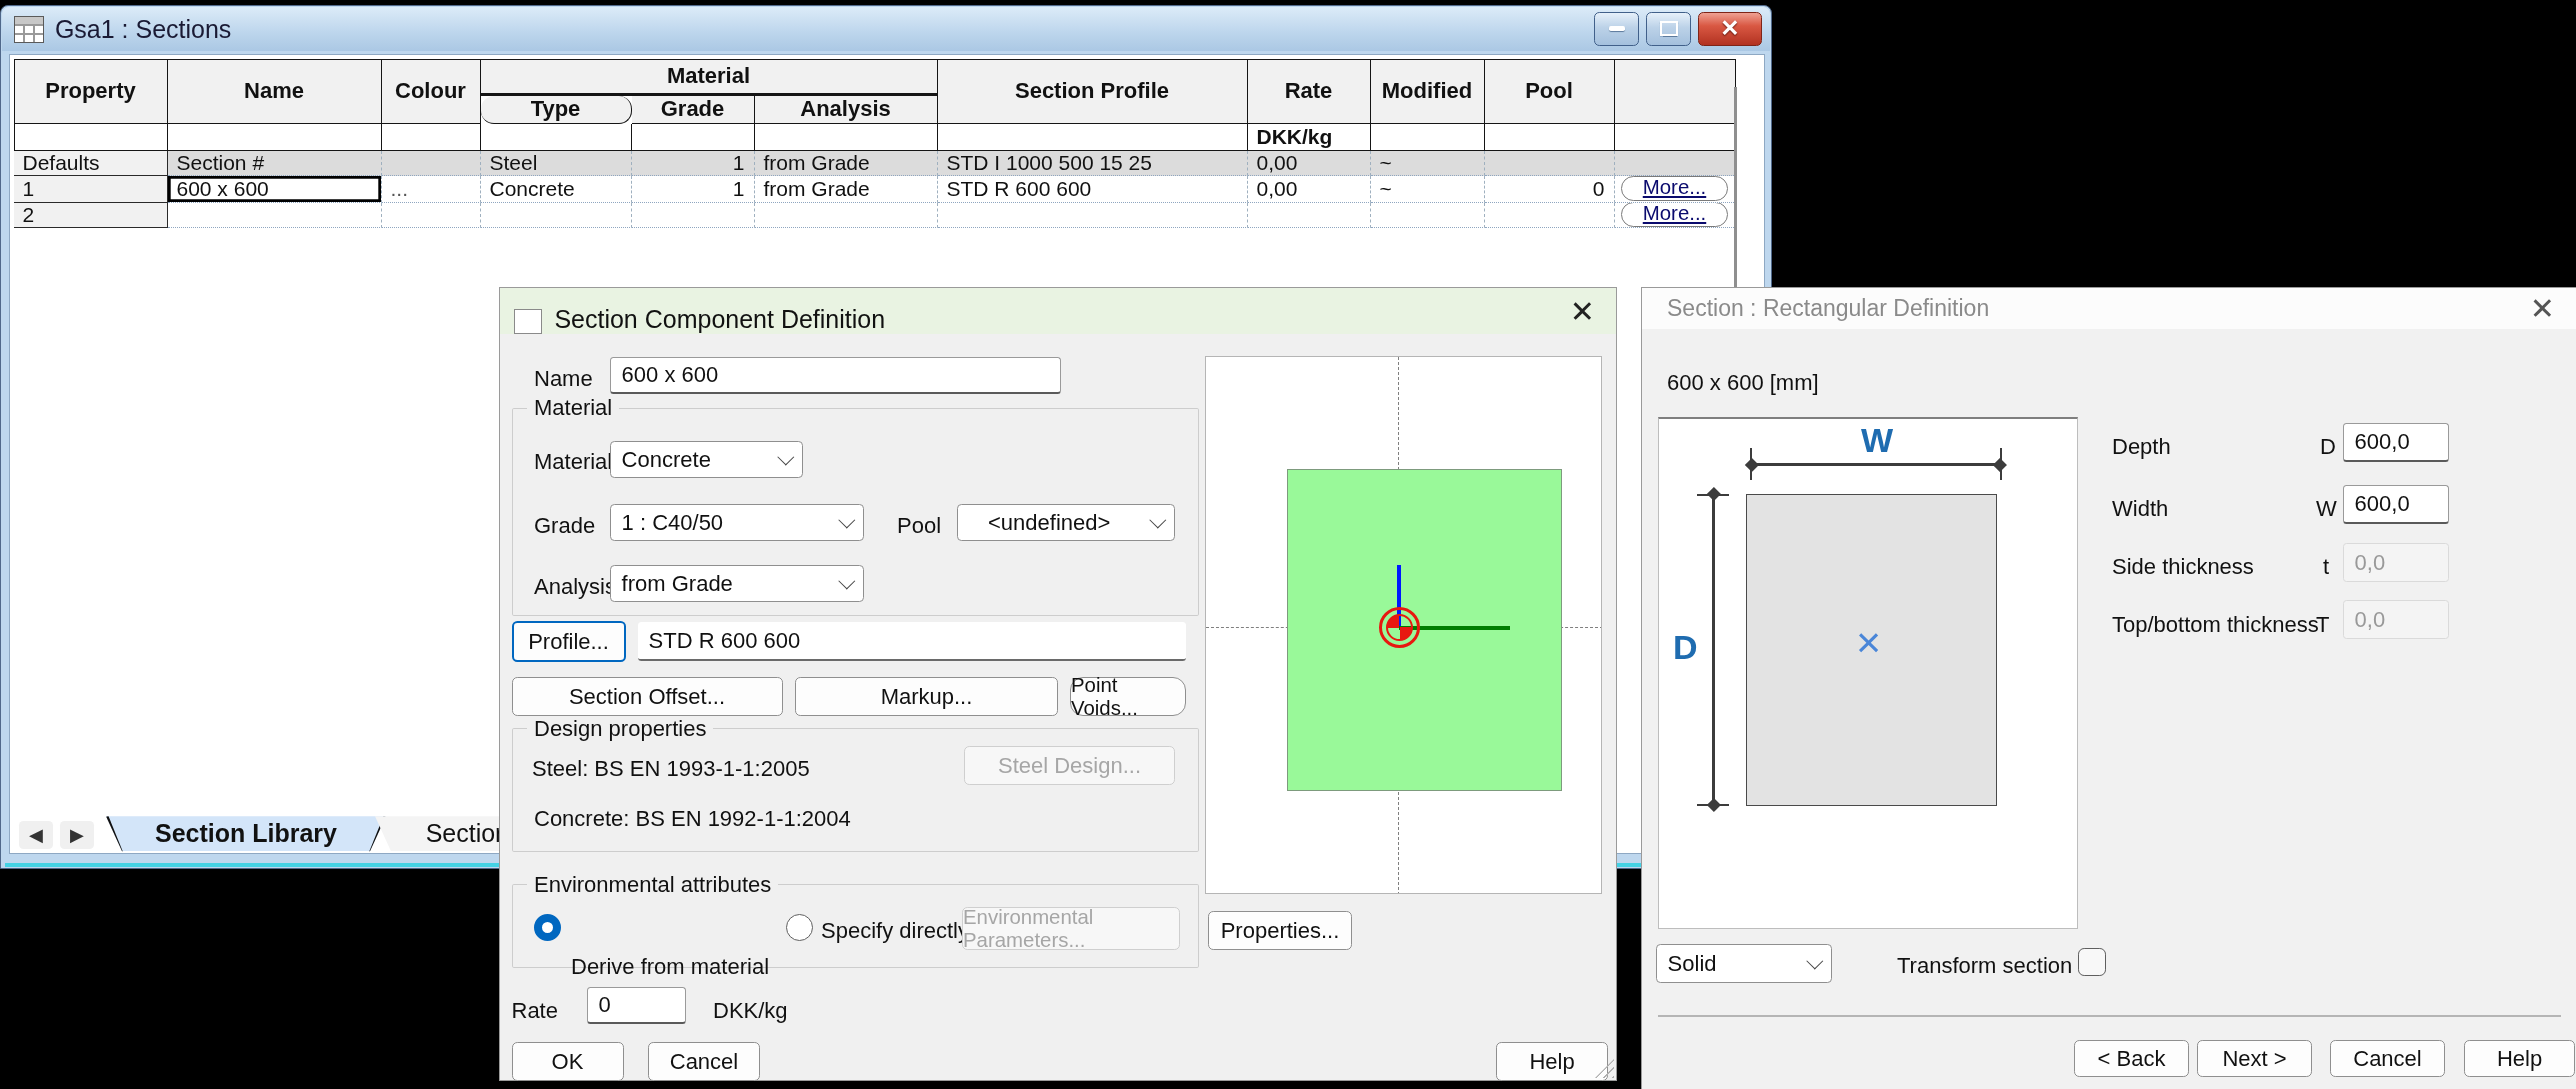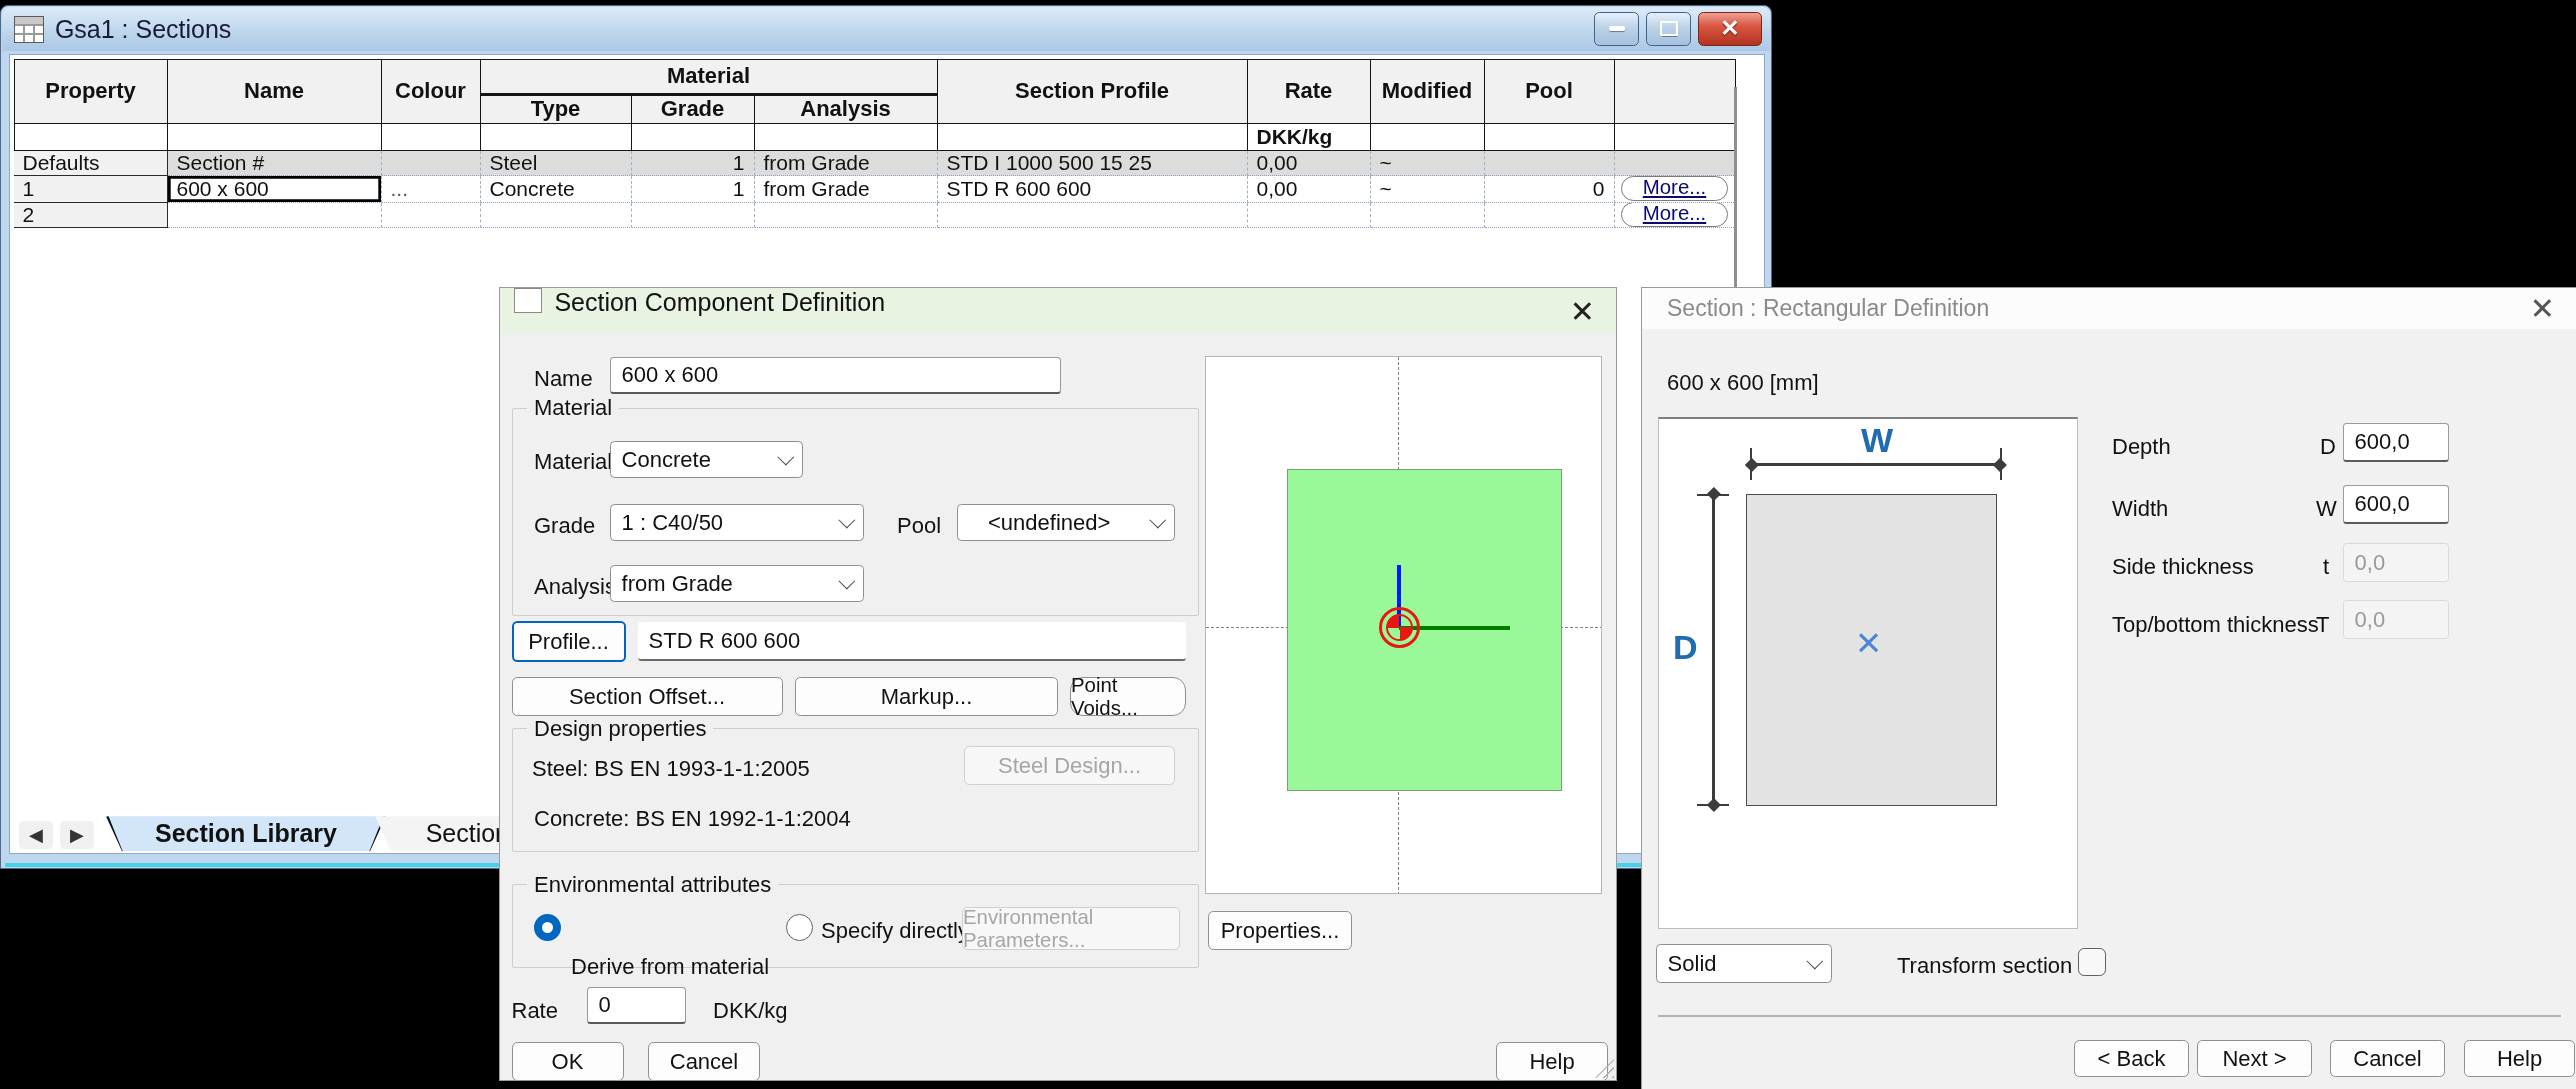--- a/index.html
+++ b/index.html
@@ -76,21 +76,21 @@
   .glabel{background:#f0f0f0;padding:0 7px;font-size:22px;}
   .radio{width:27px;height:27px;border-radius:50%;box-sizing:border-box;background:#fff;}
   .radio.on{border:8px solid #0067c0;}
   .radio.off{border:1.8px solid #5f5f5f;}
   .lbl{font-size:22px;white-space:nowrap;}
   .grip{width:19.5px;height:19.5px;background:repeating-linear-gradient(135deg,#b0b0b0 0 1.8px,transparent 1.8px 6.2px);
     clip-path:polygon(100% 0,100% 100%,0 100%);}
 
   
   #dlg1{left:499px;top:287px;width:1118px;height:794px;background:#f0f0f0;border:0.9px solid #9a9a9a;}
-  #dlg1 .dtitle{left:0;top:0;width:100%;height:46px;background:#e9f3e2;display:flex;align-items:flex-start;padding-left:14px;box-sizing:border-box;}
+  #dlg1 .dtitle{left:0;top:0;width:100%;height:46px;background:#e9f3e2;display:flex;align-items:flex-end;padding-left:14px;box-sizing:border-box;}
   #dlg1 .dtitle .ttext{font-size:25px;margin-left:12.4px;color:#111;}
   .dlg-icon{width:28px;height:25px;background:#fff;border:1.8px solid #8a8a8a;box-sizing:border-box;
     background-image:linear-gradient(90deg,#7db87d 0 12.4px,transparent 12.4px),linear-gradient(#aob 0,transparent 0);
     }
   .xclose{font-size:30px;color:#222;line-height:1;}
   
   #preview{left:705px;top:68px;width:397px;height:538px;background:#fff;border:0.9px solid #b5b5b5;box-sizing:border-box;overflow:hidden;}
   .dashv{border-left:1.8px dashed #7f7f7f;width:0;}
   .dashh{border-top:1.8px dashed #7f7f7f;height:0;}
   #green-rect{left:81px;top:112px;width:275px;height:322px;background:#99f999;border:1.8px solid #7d9b7d;box-sizing:border-box;}
@@ -142,21 +142,21 @@
     </div>
 
     <div class="abs client">
 
       <div class="tbl">
 
         <div class="hc bt bl" style="grid-column:1;grid-row:1/3;">Property</div>
         <div class="hc bt" style="grid-column:2;grid-row:1/3;">Name</div>
         <div class="hc bt" style="grid-column:3;grid-row:1/3;">Colour</div>
         <div class="hc bt" style="grid-column:4/7;grid-row:1;border-bottom-width:3.5px;">Material</div>
-        <div class="hc" style="grid-column:4;grid-row:2;">Type</div>
+        <div class="hc" style="grid-column:4;grid-row:2;border-radius:13px;">Type</div>
         <div class="hc" style="grid-column:5;grid-row:2;">Grade</div>
         <div class="hc" style="grid-column:6;grid-row:2;">Analysis</div>
         <div class="hc bt" style="grid-column:7;grid-row:1/3;">Section Profile</div>
         <div class="hc bt" style="grid-column:8;grid-row:1/3;">Rate</div>
         <div class="hc bt" style="grid-column:9;grid-row:1/3;">Modified</div>
         <div class="hc bt" style="grid-column:10;grid-row:1/3;">Pool</div>
         <div class="hc bt" style="grid-column:11;grid-row:1/3;"></div>
 
         <div class="uc bl" style="grid-column:1;grid-row:3;"></div>
         <div class="uc" style="grid-column:2;grid-row:3;"></div>

